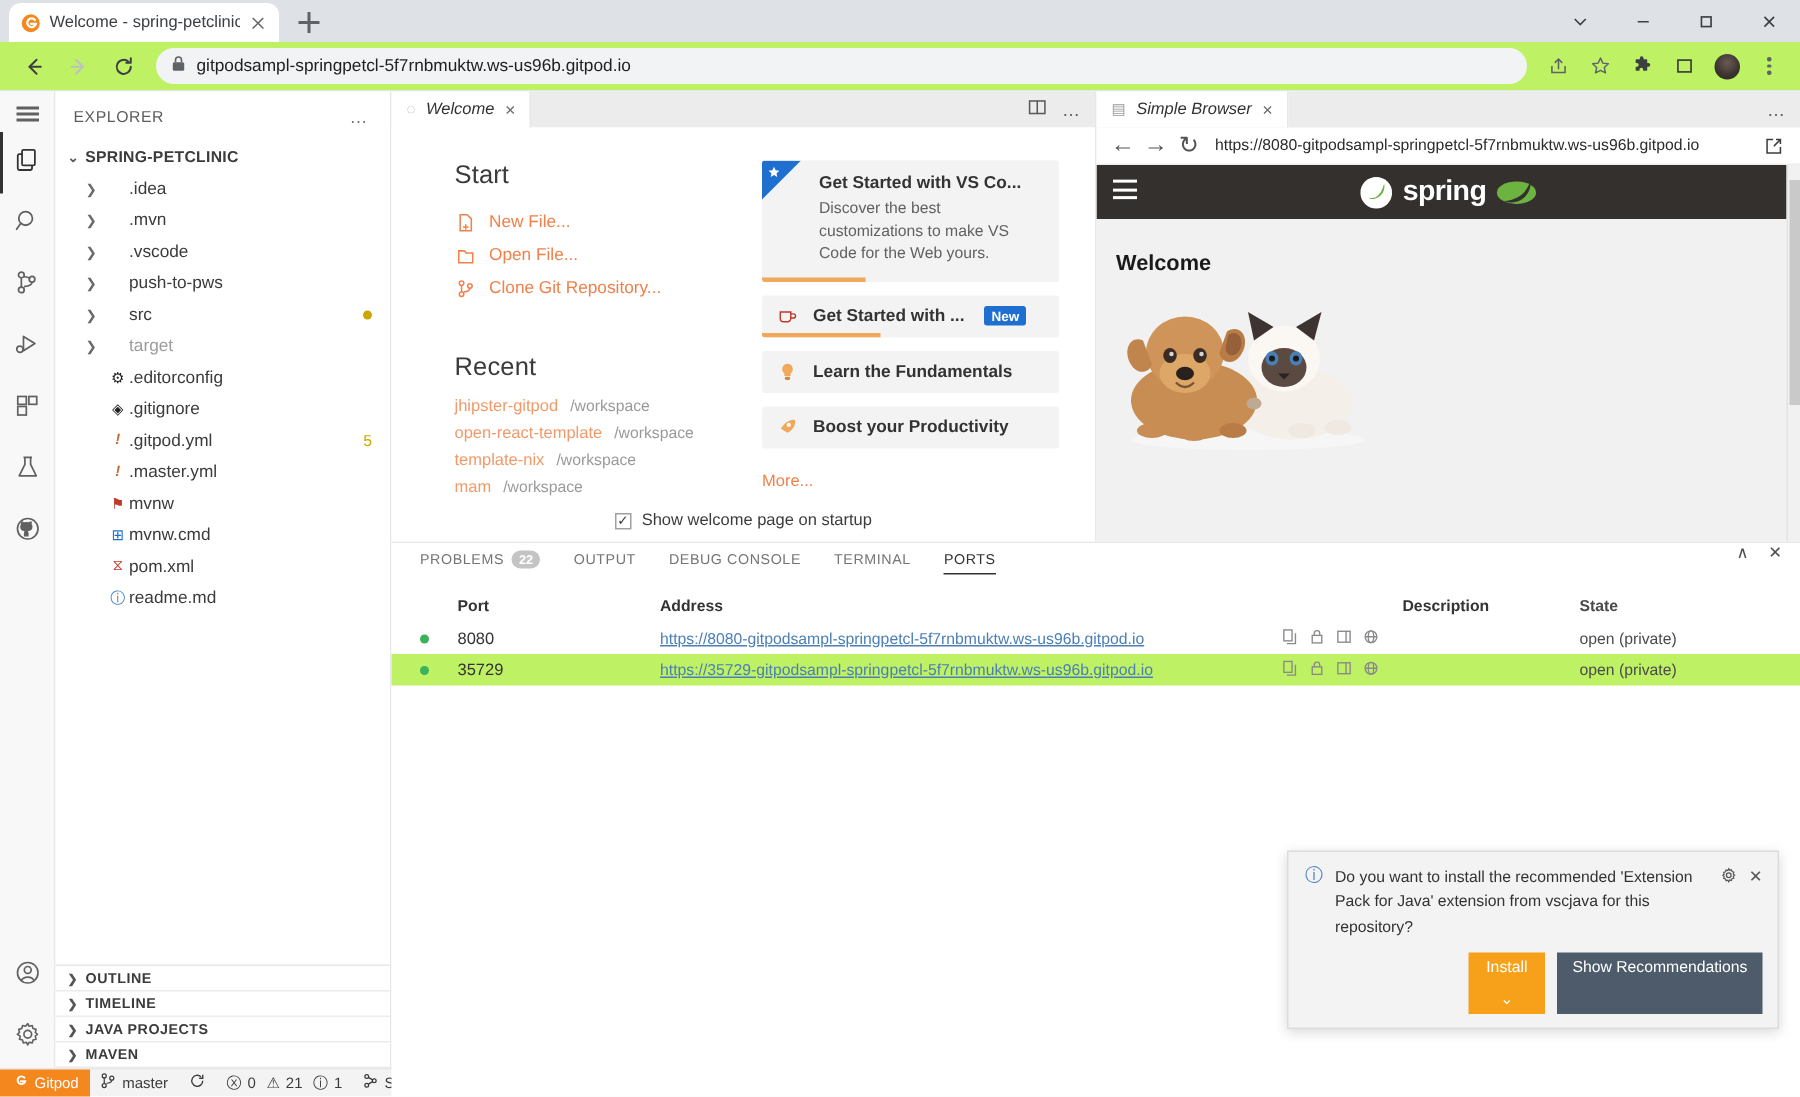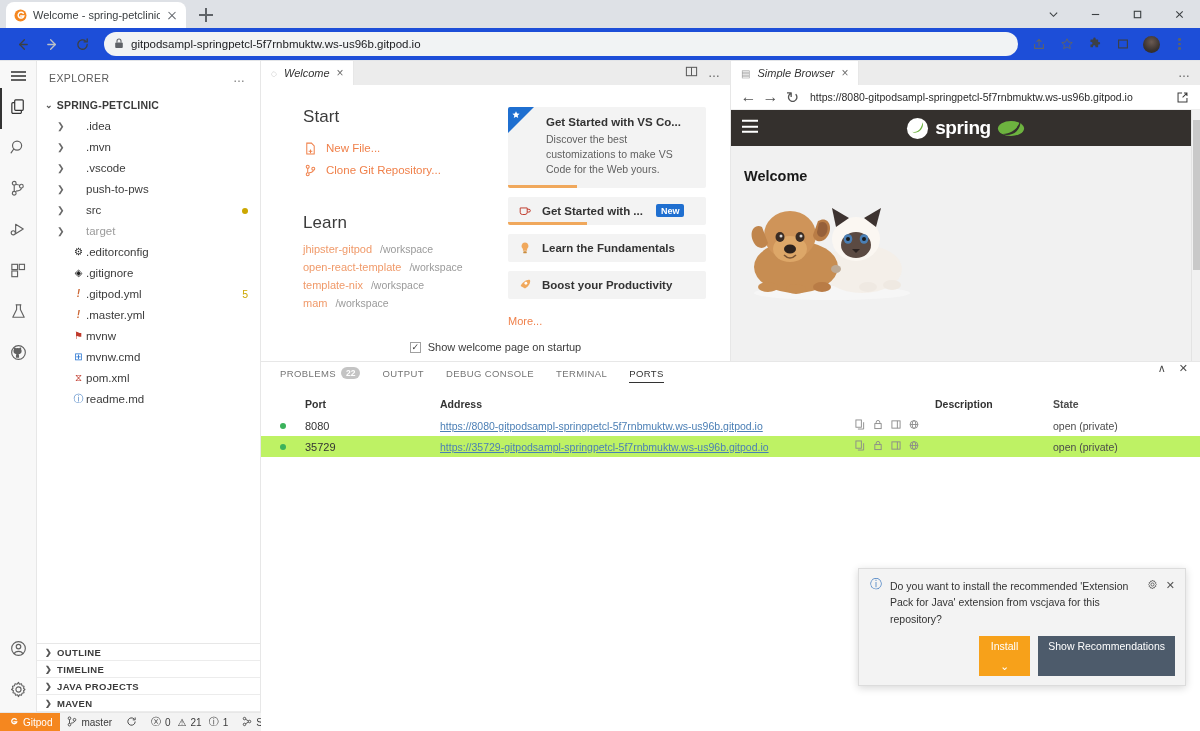--- a/index.html
+++ b/index.html
@@ -44,21 +44,21 @@
   .chrome-newtab::before { left:6px; top:12.4px; width:14px; height:1.4px; }
   .chrome-newtab::after  { left:12.3px; top:6px; width:1.4px; height:14px; }
 
   .win-controls { position:absolute; right:0; top:0; height:28px; display:flex; }
   .win-btn { width:42px; height:28px; display:flex; align-items:center; justify-content:center;
              color:#3c4043; font-size:12px; }
   .win-btn svg { display:block; }
 
   .chrome-toolbar {
     position:absolute; left:0; top:28px; width:1200px; height:33px;
-    background:#1d4ed8; display:flex; align-items:center; padding:0 8px; gap:2px;
+    background:#bef264; display:flex; align-items:center; padding:0 8px; gap:2px;
     border-bottom:1px solid #e3e5e8;
   }
   .nav-btn { width:28px; height:28px; display:flex; align-items:center; justify-content:center; }
   .nav-btn svg { display:block; }
   .omnibox {
     flex:1 1 auto; height:24px; background:#f1f3f4; border-radius:12px;
     display:flex; align-items:center; padding:0 10px; gap:7px; margin:0 6px;
     font-size:11.5px; color:#202124;
   }
   .omnibox-url { white-space:nowrap; overflow:hidden; }
@@ -626,30 +626,38 @@
                           <svg width="13" height="13" viewBox="0 0 14 14">
                             <path d="M3 1.2h5l3 3v8.6H3z" fill="none" stroke="#f0814b" stroke-width="1.1"></path>
                             <path d="M5 10h4M7 8v4" stroke="#f0814b" stroke-width="1.1"></path>
                           </svg>
                         </span>
                         <span>New File...</span>
                       </div>
                       <div class="w-link">
                         <span class="li">
                           <svg width="13" height="13" viewBox="0 0 14 14">
+                            <path d="M2 3.5h4l1.2 1.5H12v7H2z" fill="none" stroke="#f0814b" stroke-width="1.1"></path>
+                          </svg>
+                        </span>
+                        <span>Open File...</span>
+                      </div>
+                      <div class="w-link">
+                        <span class="li">
+                          <svg width="13" height="13" viewBox="0 0 14 14">
                             <circle cx="4" cy="3" r="1.6" fill="none" stroke="#f0814b" stroke-width="1.1"></circle>
                             <circle cx="4" cy="11" r="1.6" fill="none" stroke="#f0814b" stroke-width="1.1"></circle>
                             <circle cx="10" cy="5" r="1.6" fill="none" stroke="#f0814b" stroke-width="1.1"></circle>
                             <path d="M4 4.6v4.8M10 6.6c0 2-2.3 2.5-4.5 2.7" fill="none" stroke="#f0814b" stroke-width="1.1"></path>
                           </svg>
                         </span>
                         <span>Clone Git Repository...</span>
                       </div>
                     </div>
-                  <div class="w-h recent-h">Learn</div>
+                  <div class="w-h recent-h">Recent</div>
                   <div id="recent-list">
                       <div class="recent-row">
                         <span class="recent-name">jhipster-gitpod</span>
                         <span class="recent-path">/workspace</span>
                       </div>
                       <div class="recent-row">
                         <span class="recent-name">open-react-template</span>
                         <span class="recent-path">/workspace</span>
                       </div>
                       <div class="recent-row">

